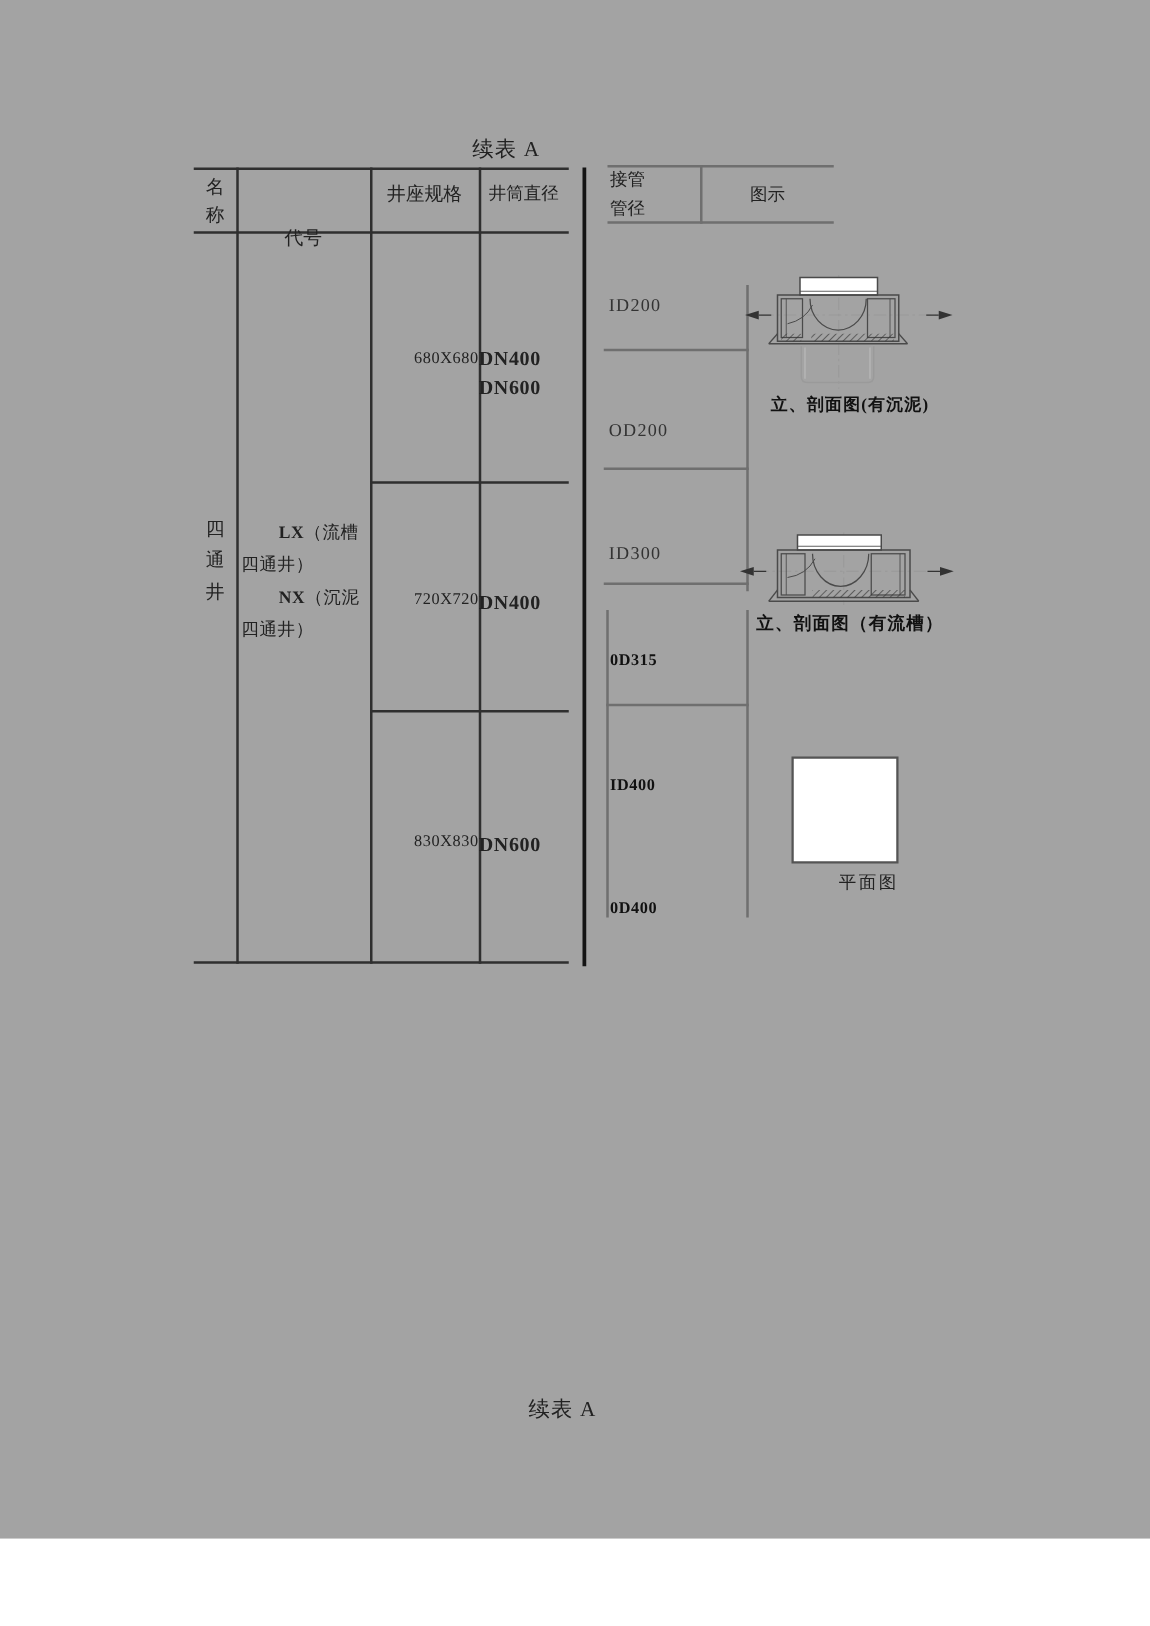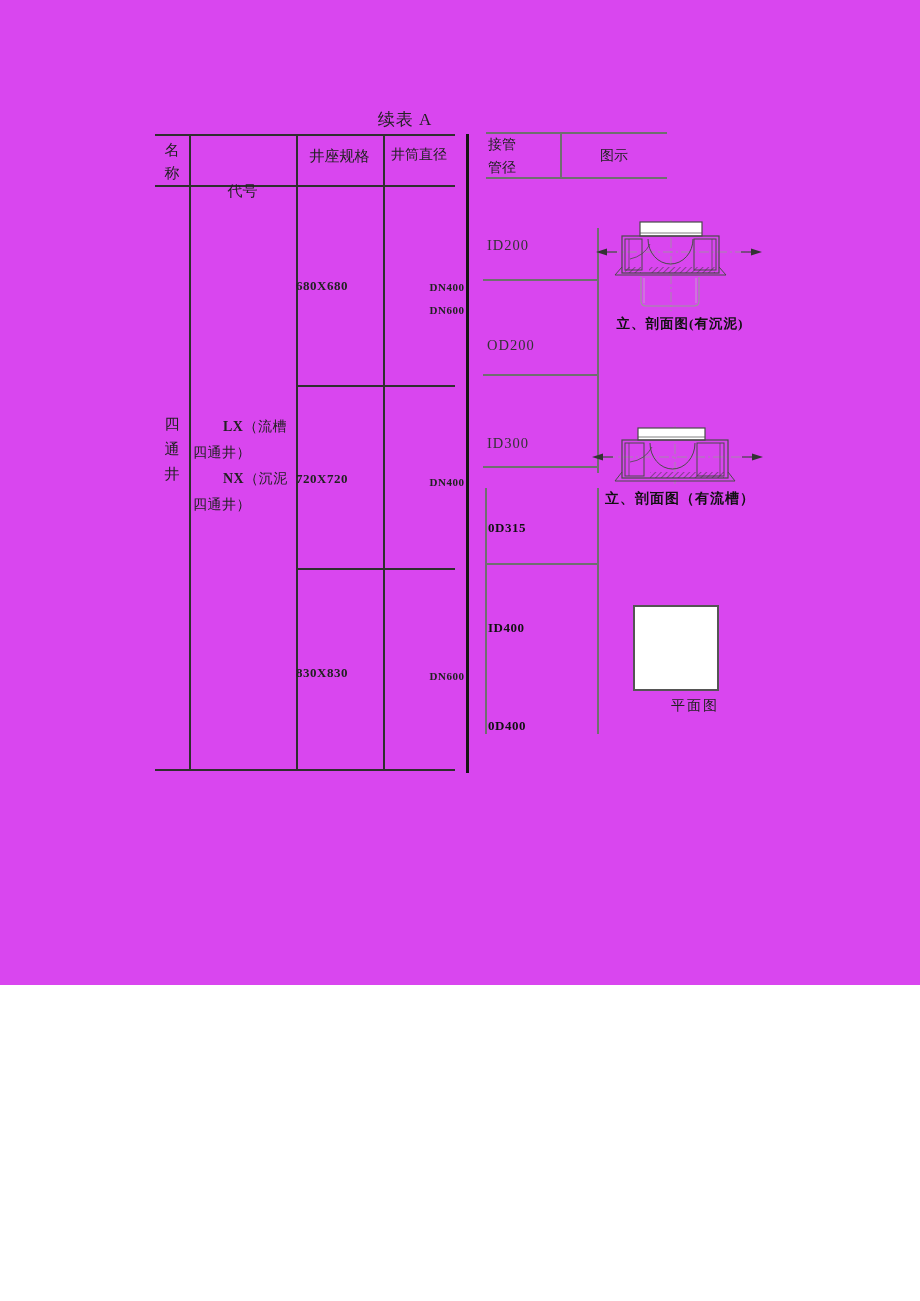--- a/index.html
+++ b/index.html
@@ -1,33 +1,33 @@
 <!DOCTYPE html>
 <html><head>
 <meta charset="utf-8">
 <style>
   html,body{margin:0;padding:0;background:#ffffff;}
   #page{
-    position:relative;width:920px;height:985px;background:#d946ef;overflow:hidden;
+    position:relative;width:920px;height:1231px;background:#a3a3a3;overflow:hidden;
     font-family:"Liberation Serif","DejaVu Serif",serif;color:#222;
   }
   .abs{position:absolute;}
   
   .ln{position:absolute;background:#2f2f2f;}
   .ln-gray{position:absolute;background:#6f6f6f;}
   .sep{position:absolute;background:#141414;}
   
   .title{font-size:17px;letter-spacing:1px;text-align:center;}
   .hdr{font-size:15px;text-align:center;line-height:23px;}
   .hdr-sm{font-size:14px;text-align:center;}
   .vert{font-size:15px;text-align:center;line-height:25px;}
   .codecell{font-size:14px;line-height:26px;text-indent:30px;word-break:break-all;letter-spacing:.5px;}
   .codecell .b{font-weight:bold;font-family:"Liberation Serif","DejaVu Serif",serif;}
-  .spec{font-weight:bold;font-size:13px;text-align:left;letter-spacing:.5px;}
-  .shaft{font-weight:bold;font-size:11px;text-align:center;line-height:23px;letter-spacing:.5px;padding-left:28px;}
+  .spec{font-weight:normal;font-size:13px;text-align:right;letter-spacing:.5px;}
+  .shaft{font-weight:bold;font-size:16px;text-align:left;line-height:23px;letter-spacing:.5px;}
   .pipe{font-size:14.5px;letter-spacing:1px;color:#333;}
   .pipeb{font-size:13px;font-weight:bold;letter-spacing:.5px;color:#111;}
   .cap{font-weight:bold;font-size:13.5px;text-align:center;letter-spacing:1px;color:#111;}
   .cap-reg{font-size:14px;text-align:right;letter-spacing:2px;color:#222;}
   .plan-square{position:absolute;border:2px solid #555;background:#fff;}
   svg{display:block;}
 </style>
 </head>
 <body>
 

